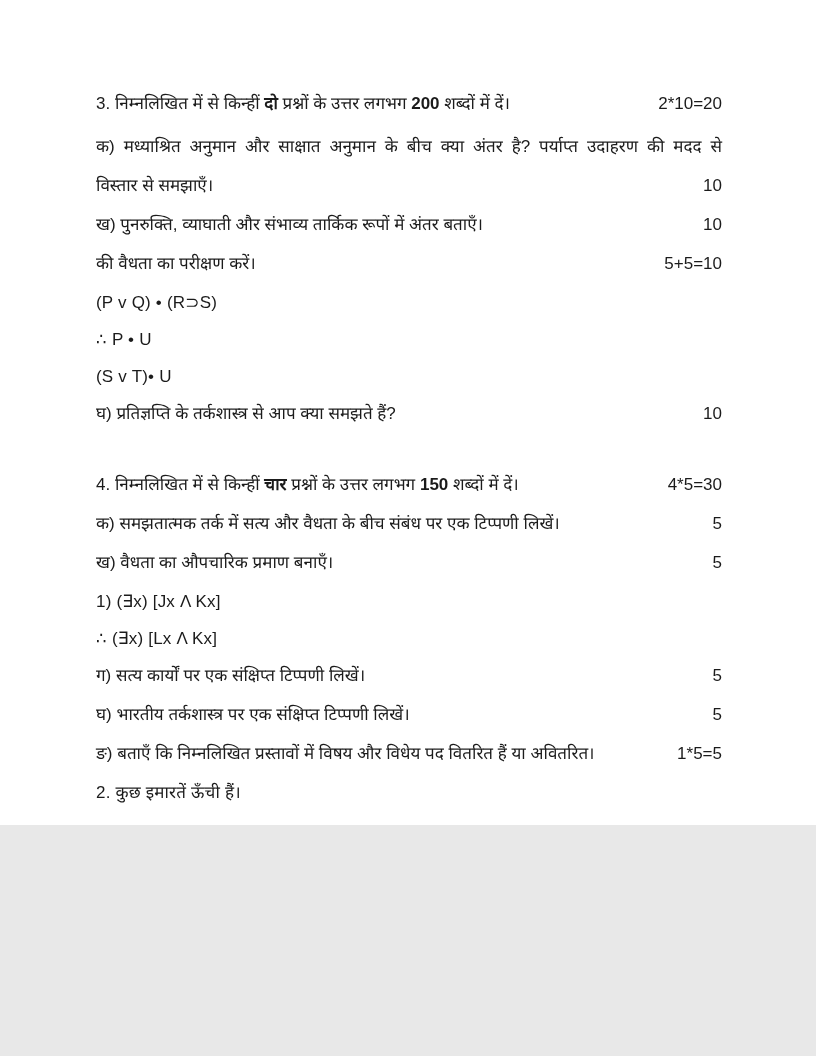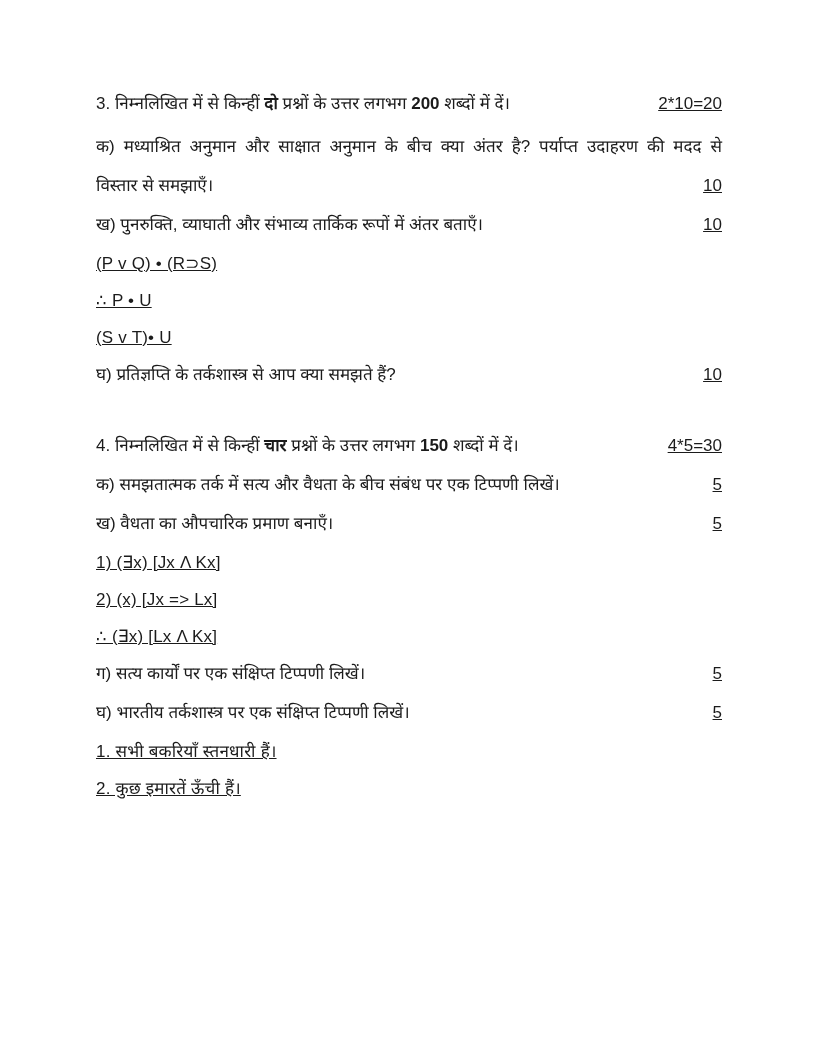--- a/index.html
+++ b/index.html
@@ -3,21 +3,21 @@
 <meta charset="utf-8">
 <style>
   html, body {
     margin: 0;
     padding: 0;
     background: #e8e8e8;
   }
   .page {
     position: relative;
     width: 816px;
-    height: 1056px;
+    height: 825px;
     margin: 0 auto;
     background: #ffffff;
     box-sizing: border-box;
     padding: 92px 94px 0 96px;
     font-family: "Liberation Sans", "DejaVu Sans", sans-serif;
     font-size: 17px;
     color: #1b1b1b;
     overflow: hidden;
   }
   .row {
@@ -28,37 +28,35 @@
     margin-bottom: 16px;
   }
   .row .txt {
     flex: 1 1 auto;
   }
   .row .marks {
     flex: 0 0 auto;
     padding-left: 18px;
     text-align: right;
     white-space: nowrap;
-    text-decoration: underline;
   }
   .para {
     margin-bottom: 0;
   }
   .jline {
     text-align: justify;
     text-align-last: justify;
     line-height: 23px;
     margin-bottom: 16px;
     margin-top: 20px;
   }
   .formula {
     line-height: 23px;
     margin-bottom: 14px;
     letter-spacing: 0.2px;
-    text-decoration: underline;
   }
   .spacer {
     height: 32px;
   }
   b { font-weight: bold; }
 </style>
 </head>
 <body>
 
 <div class="page">
@@ -75,20 +73,24 @@
       <span class="marks">10</span>
     </div>
   </div>
 
   <div class="row">
     <span class="txt">ख) पुनरुक्ति, व्याघाती और संभाव्य तार्किक रूपों में अंतर बताएँ।</span>
     <span class="marks">10</span>
   </div>
 
   <div class="para">
+    <div class="row">
+      <span class="txt">की वैधता का परीक्षण करें।</span>
+      <span class="marks">5+5=10</span>
+    </div>
   </div>
 
   <div class="formula">(P v Q) • (R⊃S)</div>
   <div class="formula">∴ P • U</div>
   <div class="formula">(S v T)• U</div>
 
   <div class="row">
     <span class="txt">घ) प्रतिज्ञप्ति के तर्कशास्त्र से आप क्या समझते हैं?</span>
     <span class="marks">10</span>
   </div>
@@ -104,30 +106,32 @@
     <span class="txt">क) समझतात्मक तर्क में सत्य और वैधता के बीच संबंध पर एक टिप्पणी लिखें।</span>
     <span class="marks">5</span>
   </div>
 
   <div class="row">
     <span class="txt">ख) वैधता का औपचारिक प्रमाण बनाएँ।</span>
     <span class="marks">5</span>
   </div>
 
   <div class="formula">1) (∃x) [Jx Λ Kx]</div>
-  <div class="formula">2) (x) [Jx =&gt; Lx]</div>
   <div class="formula">∴ (∃x) [Lx Λ Kx]</div>
 
   <div class="row">
     <span class="txt">ग) सत्य कार्यों पर एक संक्षिप्त टिप्पणी लिखें।</span>
     <span class="marks">5</span>
   </div>
 
   <div class="row">
     <span class="txt">घ) भारतीय तर्कशास्त्र पर एक संक्षिप्त टिप्पणी लिखें।</span>
     <span class="marks">5</span>
   </div>
 
+  <div class="row">
+    <span class="txt">ङ) बताएँ कि निम्नलिखित प्रस्तावों में विषय और विधेय पद वितरित हैं या अवितरित।</span>
+    <span class="marks">1*5=5</span>
+  </div>
 
-  <div class="formula">1. सभी बकरियाँ स्तनधारी हैं।</div>
   <div class="formula">2. कुछ इमारतें ऊँची हैं।</div>
 
 </div>
 
 </body></html>

